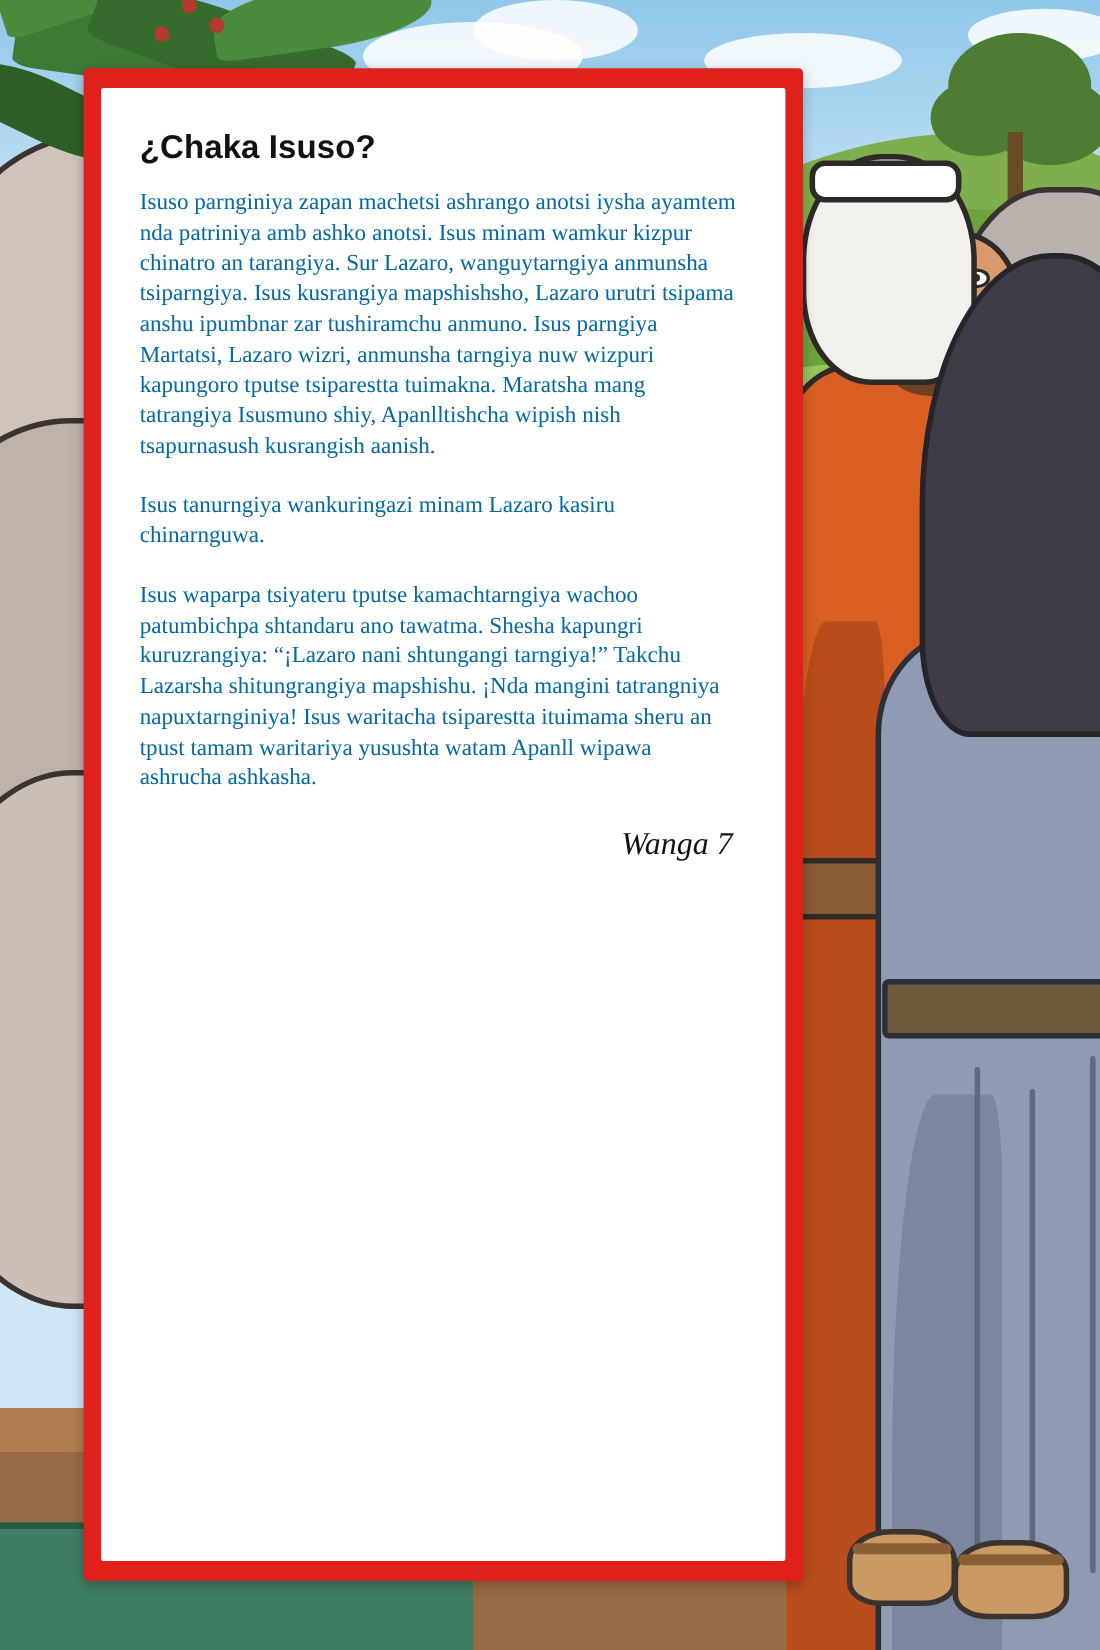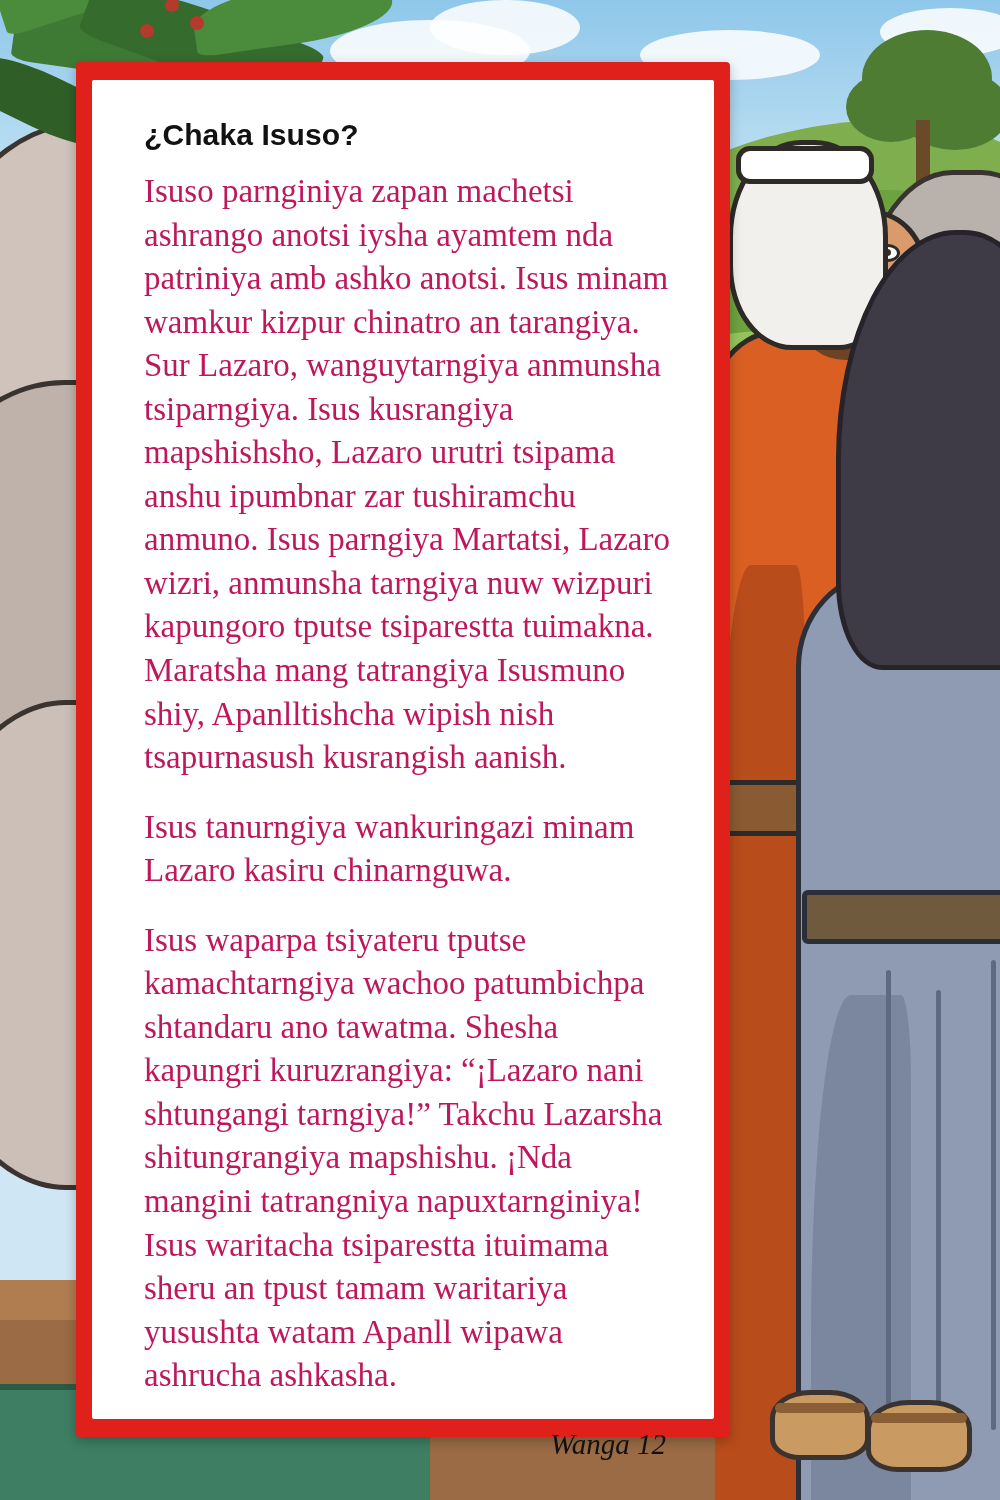--- a/index.html
+++ b/index.html
@@ -319,35 +319,35 @@
     box-shadow: 0 4px 12px rgba(0,0,0,.25);
   }
   .card {
     position: absolute;
     left: 92px; top: 80px;
     width: 622px; height: 1339px;
     background: #ffffff;
     border-radius: 2px;
   }
   .card-inner {
-    padding: 38px 44px 0 52px;
+    padding: 38px 44px 0 35px;
   }
   .card-title {
     font-family: "Liberation Sans", sans-serif;
     font-weight: bold;
     font-size: 30px;
     color: #111111;
     margin: 0 0 18px 0;
     letter-spacing: .1px;
   }
   .card p {
     font-family: "Liberation Serif", serif;
-    font-size: 33px;
+    font-size: 21px;
     line-height: 1.32;
-    color: #be185d;
+    color: #0369a1;
     margin: 0 0 26px 0;
     text-align: left;
   }
   .card p:last-of-type { margin-bottom: 0; font-family: Liberation Serif, serif; }
   .reference {
     font-family: "Liberation Serif", serif;
     font-style: italic;
     font-size: 29px;
     color: #111111;
     text-align: right;
@@ -432,17 +432,17 @@
     <div class="green-floor"></div>
   </div>
 
   <div class="card-frame"></div>
   <div class="card">
     <div class="card-inner">
       <h1 class="card-title">¿Chaka Isuso?</h1>
       <p>Isuso parnginiya zapan machetsi ashrango anotsi iysha ayamtem nda patriniya amb ashko anotsi. Isus minam wamkur kizpur chinatro an tarangiya. Sur Lazaro, wanguytarngiya anmunsha tsiparngiya. Isus kusrangiya mapshishsho, Lazaro urutri tsipama anshu ipumbnar zar tushiramchu anmuno. Isus parngiya Martatsi, Lazaro wizri, anmunsha tarngiya nuw wizpuri kapungoro tputse tsiparestta tuimakna. Maratsha mang tatrangiya Isusmuno shiy, Apanlltishcha wipish nish tsapurnasush kusrangish aanish.</p>
       <p>Isus tanurngiya wankuringazi minam Lazaro kasiru chinarnguwa.</p>
       <p>Isus waparpa tsiyateru tputse kamachtarngiya wachoo patumbichpa shtandaru ano tawatma. Shesha kapungri kuruzrangiya: “¡Lazaro nani shtungangi tarngiya!” Takchu Lazarsha shitungrangiya mapshishu. ¡Nda mangini tatrangniya napuxtarnginiya! Isus waritacha tsiparestta ituimama sheru an tpust tamam waritariya yusushta watam Apanll wipawa ashrucha ashkasha.</p>
-      <div class="reference">Wanga 12</div>
+      <div class="reference">Wanga 7</div>
     </div>
   </div>
 
 </div>
 
 </body></html>

